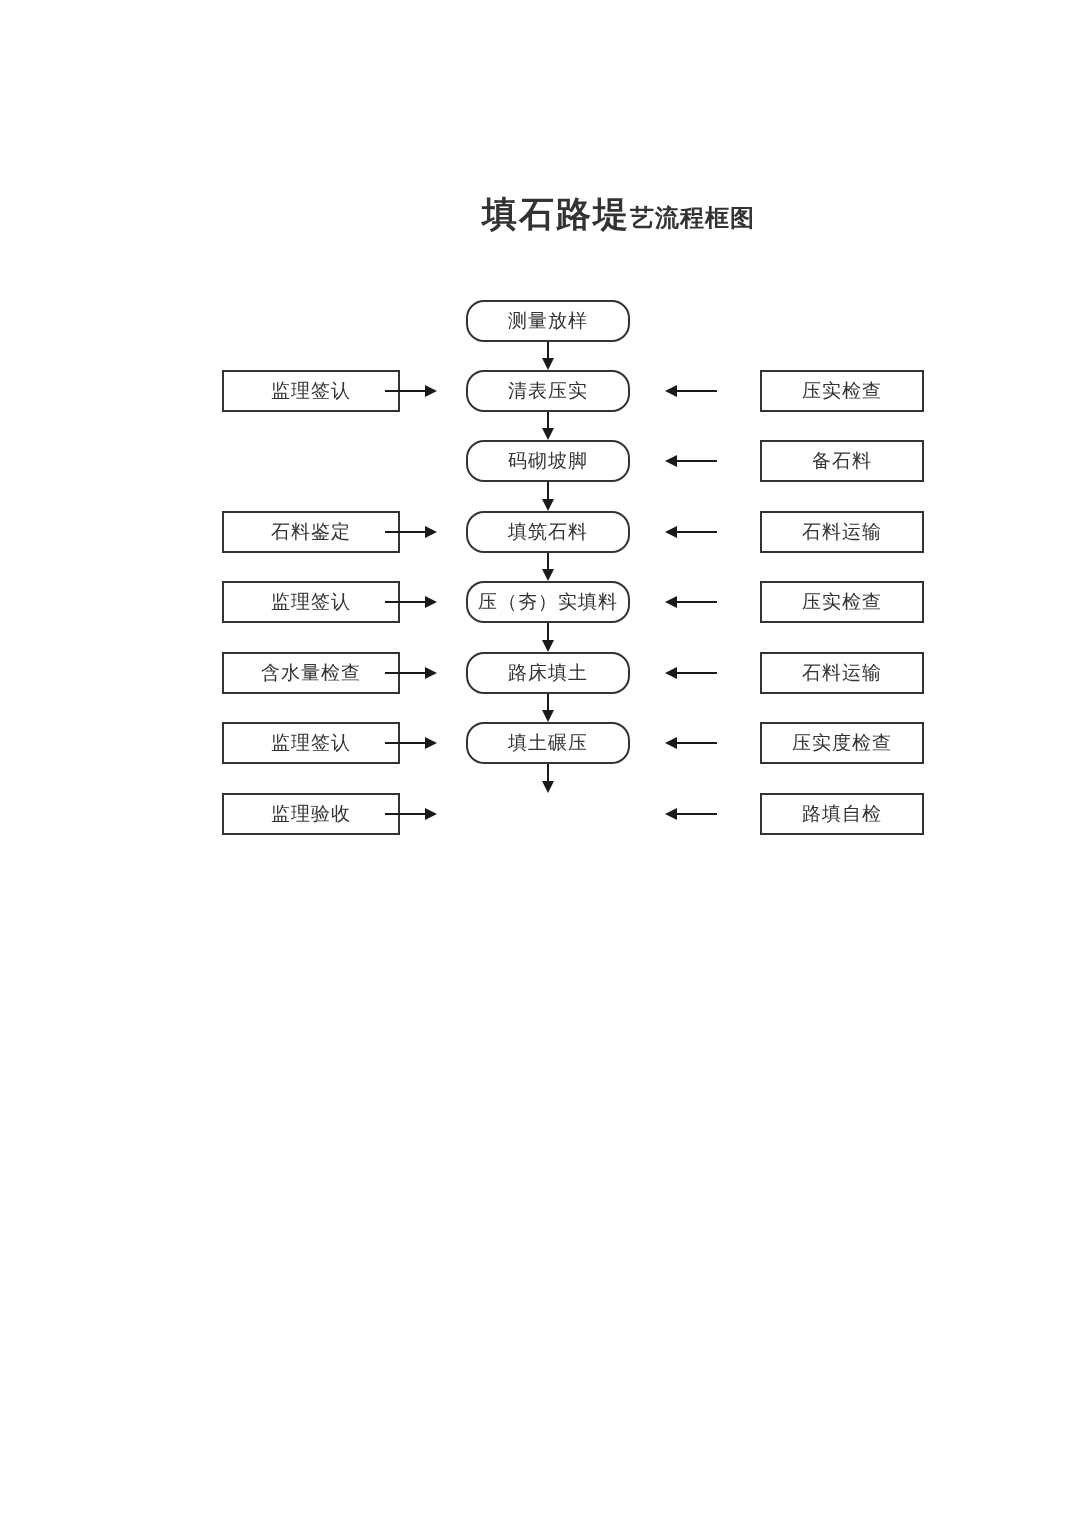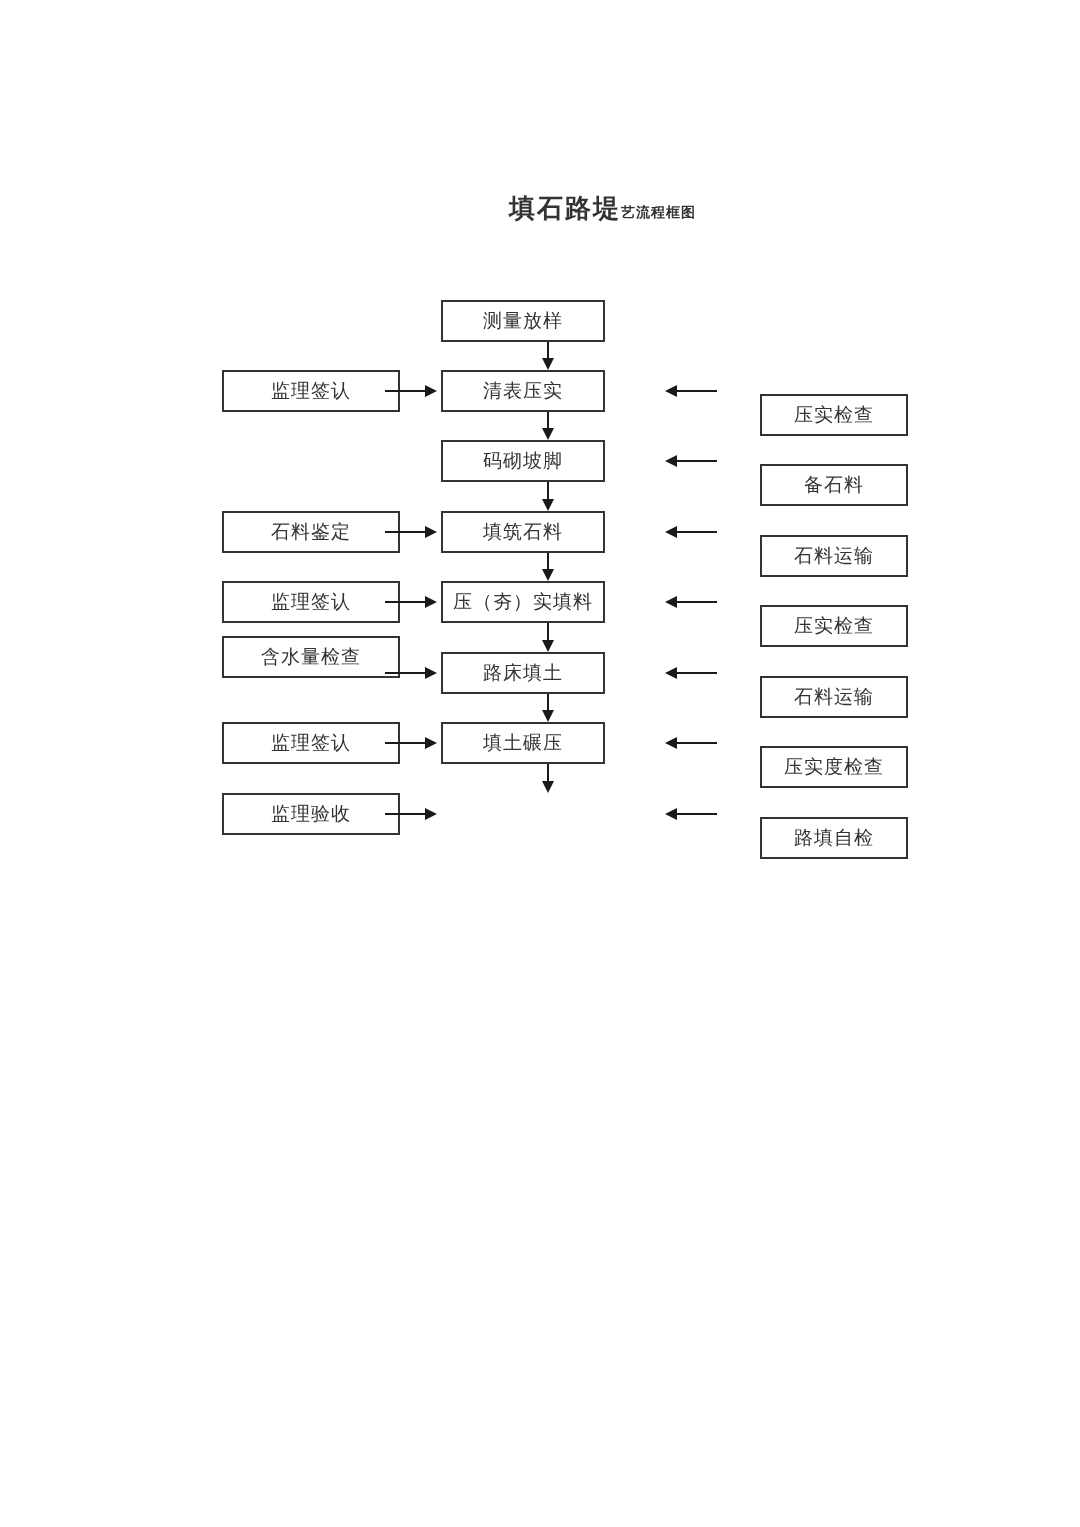--- a/index.html
+++ b/index.html
@@ -14,38 +14,38 @@
     overflow: hidden;
   }
   .title {
     position: absolute;
     top: 191px;
     left: 482px;
     white-space: nowrap;
     font-weight: bold;
     color: var(--text-color, #333333);
   }
-  .title-main { font-size: 26px; letter-spacing: 2px; margin-left: 27px; }
-  .title-suffix { font-size: 14px; letter-spacing: 1px; text-align: right; }
+  .title-main { font-size: 35px; letter-spacing: 2px; }
+  .title-suffix { font-size: 24px; letter-spacing: 1px; text-align: right; }
   .box {
     position: absolute;
     height: 42px;
     box-sizing: border-box;
     border: 2px solid var(--border-color, #333333);
     background: #ffffff;
     display: flex;
     align-items: center;
     justify-content: center;
     font-size: 19px;
     letter-spacing: 1px;
     white-space: nowrap;
   }
-  .box.center { left: 441px; width: 164px; }
+  .box.center { left: 466px; width: 164px; border-radius: 18px; }
   .box.left   { left: 222px; width: 178px; }
-  .box.right  { left: 760px; width: 148px; margin-top: 24px; }
+  .box.right  { left: 760px; width: 164px; }
   .arrow { position: absolute; color: var(--arrow-color, #1a1a1a); display: block; }
 </style>
 </head>
 <body>
 
 <div class="page">
 
   <div class="title">
     <span class="title-main">填石路堤</span><span class="title-suffix">艺流程框图</span>
   </div>
@@ -54,21 +54,21 @@
   <div class="box center" style="top:370px">清表压实</div>
   <div class="box center" style="top:440px">码砌坡脚</div>
   <div class="box center" style="top:511px">填筑石料</div>
   <div class="box center" style="top:581px">压（夯）实填料</div>
   <div class="box center" style="top:652px">路床填土</div>
   <div class="box center" style="top:722px">填土碾压</div>
 
   <div class="box left" style="top:370px">监理签认</div>
   <div class="box left" style="top:511px">石料鉴定</div>
   <div class="box left" style="top:581px">监理签认</div>
-  <div class="box left" style="top:636px">含水量检查</div>
+  <div class="box left" style="top:652px">含水量检查</div>
   <div class="box left" style="top:722px">监理签认</div>
   <div class="box left" style="top:793px">监理验收</div>
 
   <div class="box right" style="top:370px">压实检查</div>
   <div class="box right" style="top:440px">备石料</div>
   <div class="box right" style="top:511px">石料运输</div>
   <div class="box right" style="top:581px">压实检查</div>
   <div class="box right" style="top:652px">石料运输</div>
   <div class="box right" style="top:722px">压实度检查</div>
   <div class="box right" style="top:793px">路填自检</div>

